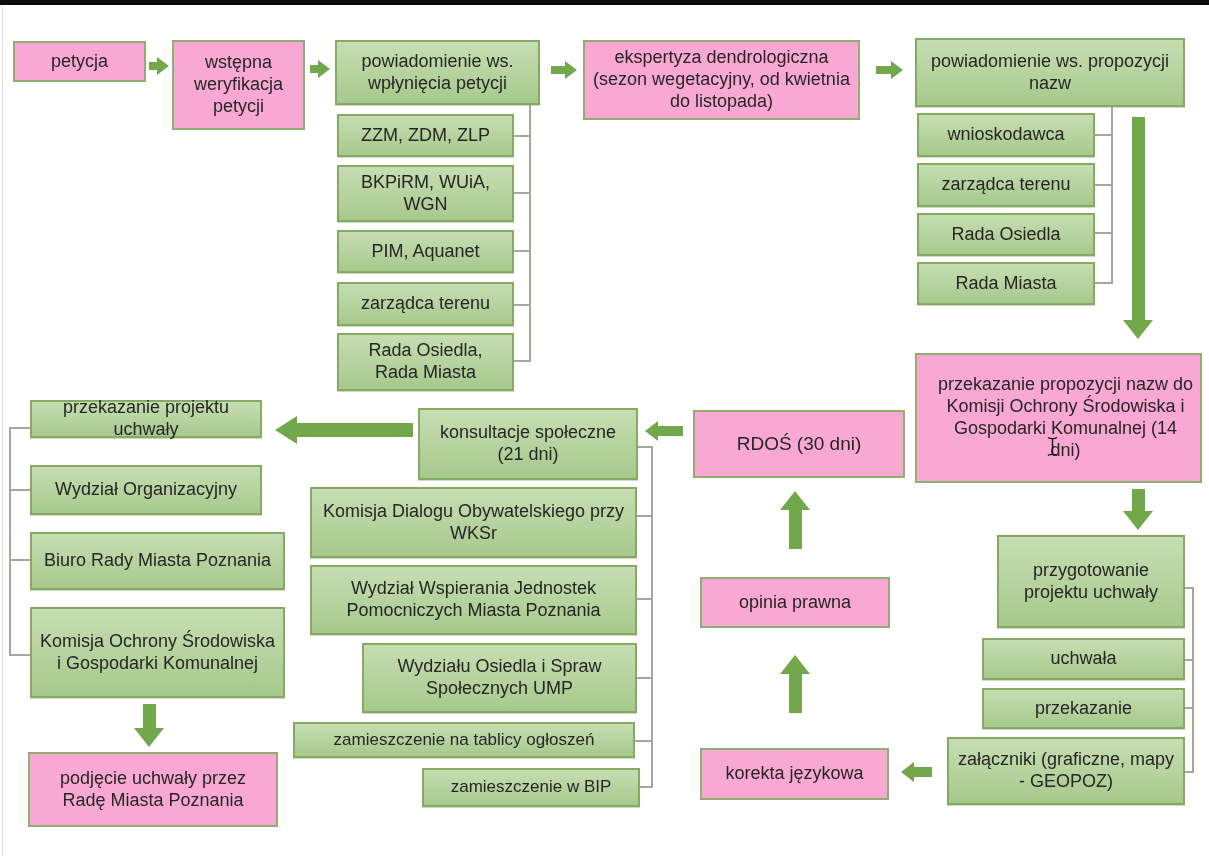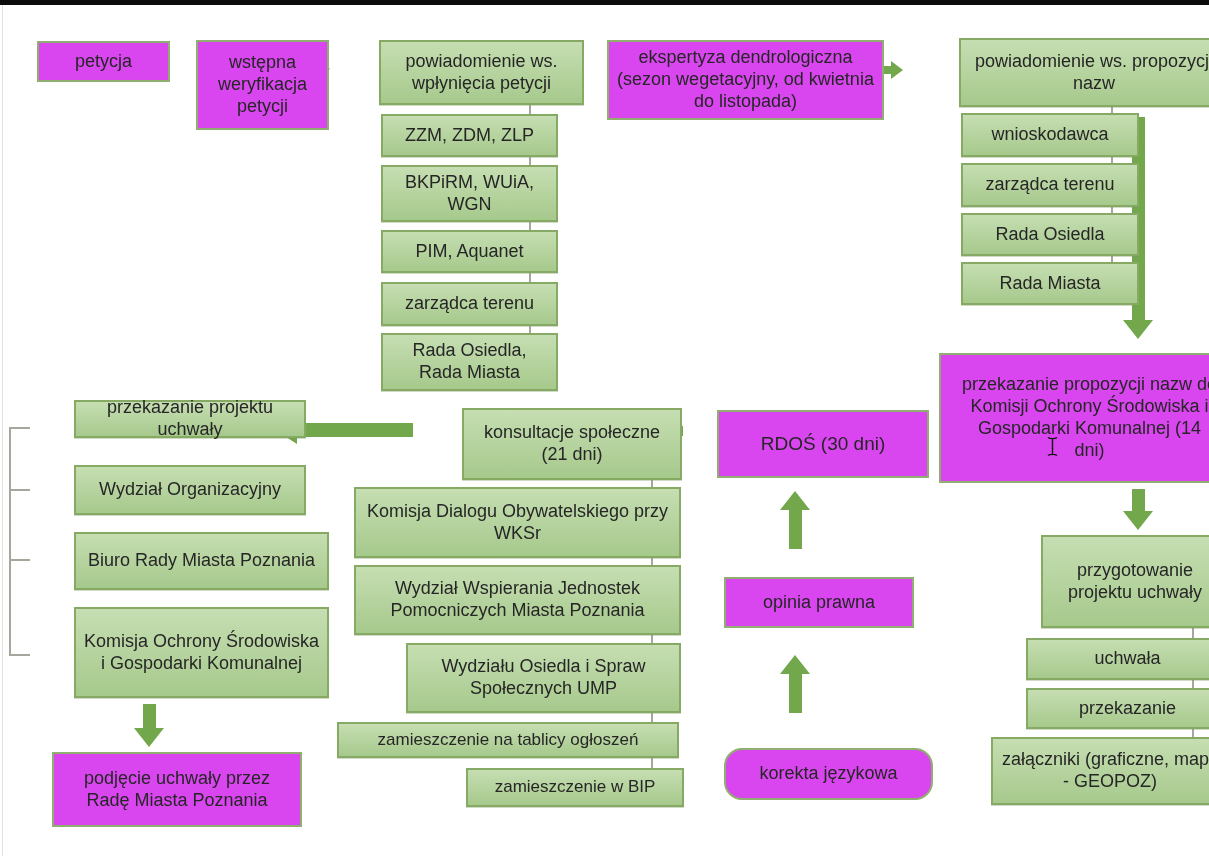--- a/index.html
+++ b/index.html
@@ -20,24 +20,23 @@
   .frame-left{position:absolute;left:2px;top:5px;width:1px;height:851px;background:#e3e3e3;}
 
   .box{
     position:absolute;display:flex;align-items:center;justify-content:center;
     text-align:center;line-height:1.22;box-sizing:border-box;padding:2px 6px;
   }
   .box.green{
     background:linear-gradient(to bottom,var(--fill-top),var(--fill-bot));
     border:2px solid var(--green-border);
     box-shadow:0 1px 0 rgba(120,150,95,.35);
-    margin-left:44px;
   }
   .box.white{
-    background:#d946ef;border:2px solid var(--white-border);margin-left:24px;
+    background:#f9a8d4;border:2px solid var(--white-border);
   }
   .fs17{font-size:17px;} .fs18{font-size:18px;} .fs19{font-size:19px;}
 
   .conn{position:absolute;background:var(--connector);}
 
   .arr{position:absolute;display:flex;}
   .arr.h{flex-direction:row;align-items:center;}
   .arr.v{flex-direction:column;align-items:center;}
   .shaft-h{flex:1;height:10px;background:var(--arrow);}
   .shaft-v{flex:1;width:13px;background:var(--arrow);}
@@ -199,21 +198,21 @@
   <div class="box green fs18" style="left:982px;top:638px;width:203px;height:42px;">
       <span>uchwała</span>
     </div>
   <div class="box green fs18" style="left:982px;top:688px;width:203px;height:41px;">
       <span>przekazanie</span>
     </div>
   <div class="box green fs18" style="left:947px;top:737px;width:238px;height:68px;">
       <span>załączniki (graficzne, mapy - GEOPOZ)</span>
     </div>
 
-  <div class="box white fs18" style="left:700px;top:748px;width:209px;height:52px;border-radius:18px;">
+  <div class="box white fs18" style="left:700px;top:748px;width:189px;height:52px;">
       <span>korekta językowa</span>
     </div>
   <div class="box white fs18" style="left:700px;top:577px;width:190px;height:51px;">
       <span>opinia prawna</span>
     </div>
   <div class="box white fs19" style="left:693px;top:410px;width:212px;height:68px;">
       <span>RDOŚ (30 dni)</span>
     </div>
 
   <div class="box green fs18" style="left:418px;top:408px;width:220px;height:72px;">

